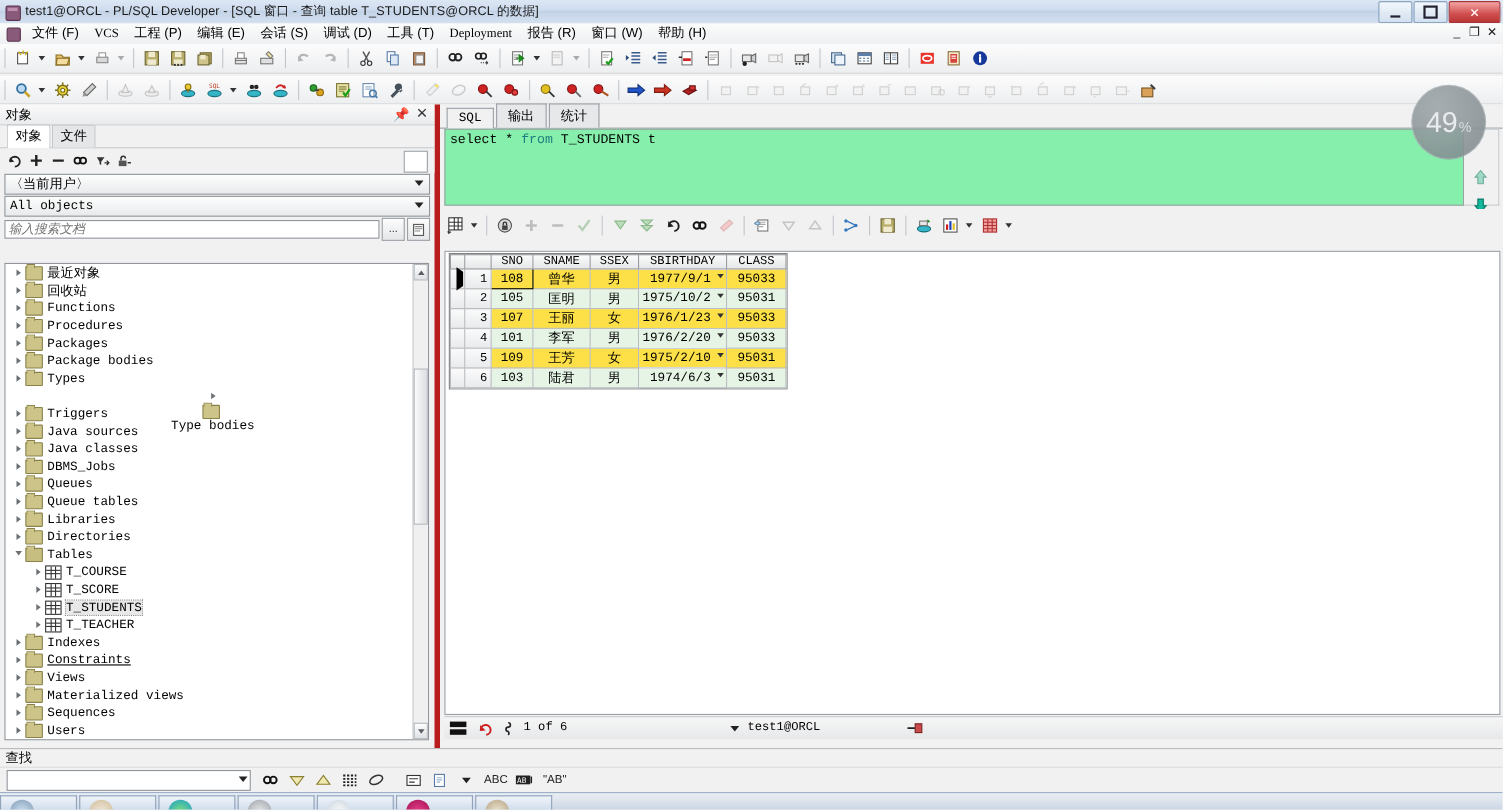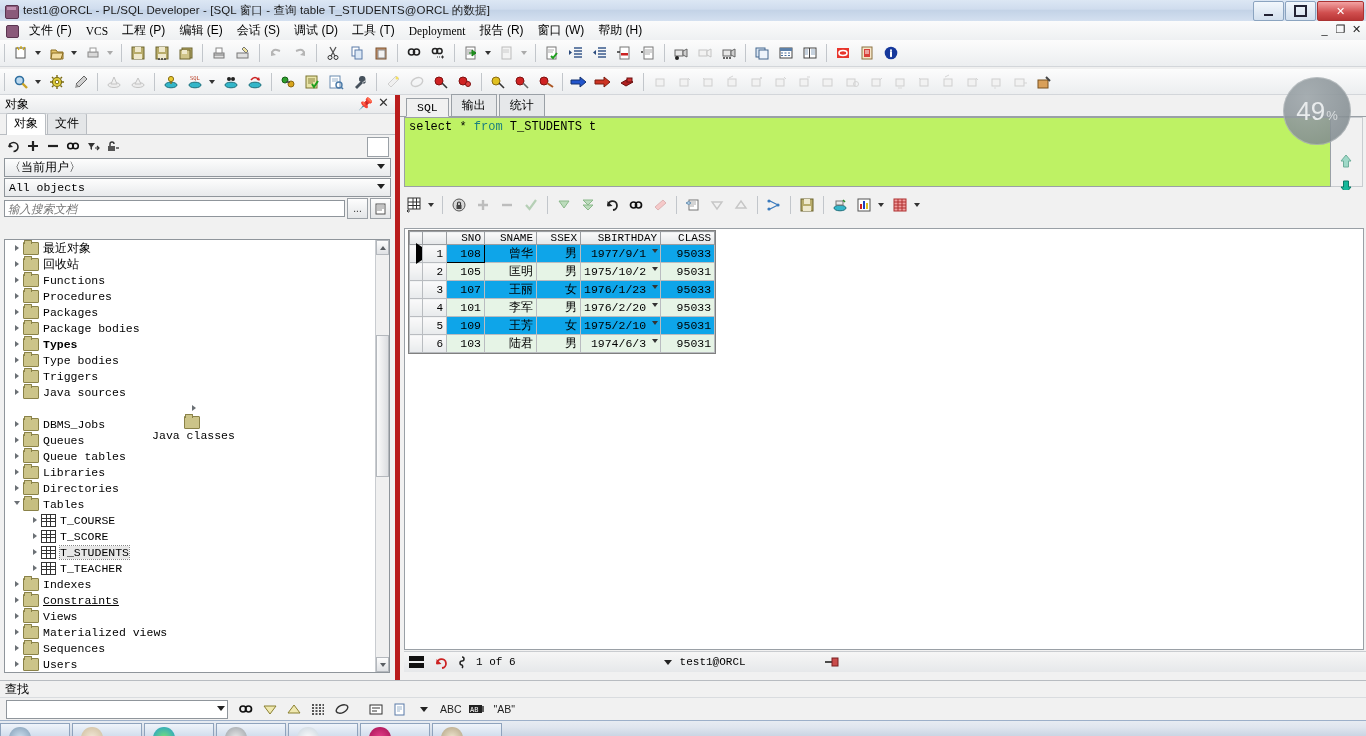--- a/index.html
+++ b/index.html
@@ -178,21 +178,21 @@
   .sql-tabs{height:21px;display:flex;align-items:flex-end;padding-left:6px;border-bottom:1px solid #9aa0a6;background:#f1f1f1;}
   .sql-tab{
     padding:2px 10px 2px 10px;font-size:12px;border:1px solid #9aa0a6;border-bottom:none;
     background:#e6e8ea;margin-right:2px;color:#000;font-family:"Liberation Sans",sans-serif;
   }
   .sql-tab.active{background:#f1f1f1;border-bottom:1px solid #f1f1f1;position:relative;top:1px;}
   .sql-tab.mono{font-family:"Liberation Mono",monospace;font-size:11.5px;}
 
   .sql-edit{
     position:absolute;left:4px;top:22px;width:925px;height:68px;
-    background:#bef264;border:1px solid #9aa0a6;overflow:hidden;
+    background:#86efac;border:1px solid #9aa0a6;overflow:hidden;
   }
   .sql-line{
     padding:2px 4px;font-family:"Liberation Mono",monospace;font-size:12px;white-space:pre;
   }
   .kw{color:#000;}
   .kw-from{color:#1a7f7f;}
   .sql-side{
     position:absolute;left:931px;top:22px;width:31px;height:68px;background:#f1f1f1;
     border:1px solid #c9ccd0;border-left:none;
   }
@@ -205,36 +205,36 @@
   }
   
   .grid{
     position:absolute;left:408px;top:230px;
     border:1px solid #808080;background:#fff;
     font-family:"Liberation Mono",monospace;font-size:11.5px;
   }
   .grid table{border-collapse:collapse;}
   .grid th,.grid td{
     border:1px solid #b9bcc0;padding:0 3px;height:14px;box-sizing:border-box;
-    font-weight:normal;text-align:right;white-space:nowrap;
+    font-weight:normal;text-align:center;white-space:nowrap;
   }
   .grid thead th{
     background:linear-gradient(to bottom,#fafafa,#e4e6e8);
     color:#000;font-size:11px;border-color:#9a9da1;height:13px;
   }
   .grid td.rn{
     background:linear-gradient(to bottom,#fafafa,#e8eaec);
     text-align:right;color:#000;width:24px;font-size:11px;
   }
   .grid td.marker{width:13px;background:linear-gradient(to bottom,#fafafa,#e8eaec);padding:0;}
   .grid td.marker .tri{
     width:0;height:0;border-left:6px solid #000;border-top:4px solid transparent;border-bottom:4px solid transparent;margin-left:3px;
   }
   .grid tr.alt td.data{background:#e6f4e6;}
-  .grid td.data{background:#0ea5e9;color:#000;}
+  .grid td.data{background:#fde047;color:#000;}
   .grid td.data.cjk{font-family:"Liberation Sans",sans-serif;font-size:12px;}
   .grid td.date{position:relative;padding-right:14px;text-align:right;}
   .grid td.date .dd{position:absolute;right:2px;top:4px;width:0;height:0;border-left:3px solid transparent;border-right:3px solid transparent;border-top:4px solid #333;}
   .cell-cursor{border:1px solid #000 !important;}
 
   
   .res-status{
     position:absolute;left:404px;top:651px;width:962px;height:20px;
     background:linear-gradient(to bottom,#f6f6f6,#e6e8ea);
     border-top:1px solid #c9ccd0;display:flex;align-items:center;
@@ -920,49 +920,49 @@
             <span class="folder"></span>
             <span class="lbl">Packages</span>
           </div>
           <div class="tnode" style="padding-left: 6px;">
             <span class="exp">
               <span class="tri"></span>
             </span>
             <span class="folder"></span>
             <span class="lbl">Package bodies</span>
           </div>
-          <div class="tnode" style="padding-left: 6px; font-weight: bold;">
+          <div class="tnode" style="padding-left: 6px;">
             <span class="exp">
               <span class="tri"></span>
             </span>
             <span class="folder"></span>
             <span class="lbl">Types</span>
           </div>
-          <div class="tnode" style="padding-left: 6px;">
+          <div class="tnode" style="padding-left: 6px; flex-direction: column;">
             <span class="exp">
               <span class="tri"></span>
             </span>
             <span class="folder"></span>
             <span class="lbl">Type bodies</span>
           </div>
           <div class="tnode" style="padding-left: 6px;">
             <span class="exp">
               <span class="tri"></span>
             </span>
             <span class="folder"></span>
             <span class="lbl">Triggers</span>
           </div>
           <div class="tnode" style="padding-left: 6px;">
             <span class="exp">
               <span class="tri"></span>
             </span>
             <span class="folder"></span>
             <span class="lbl">Java sources</span>
           </div>
-          <div class="tnode" style="padding-left: 6px; flex-direction: column;">
+          <div class="tnode" style="padding-left: 6px;">
             <span class="exp">
               <span class="tri"></span>
             </span>
             <span class="folder"></span>
             <span class="lbl">Java classes</span>
           </div>
           <div class="tnode" style="padding-left: 6px;">
             <span class="exp">
               <span class="tri"></span>
             </span>

